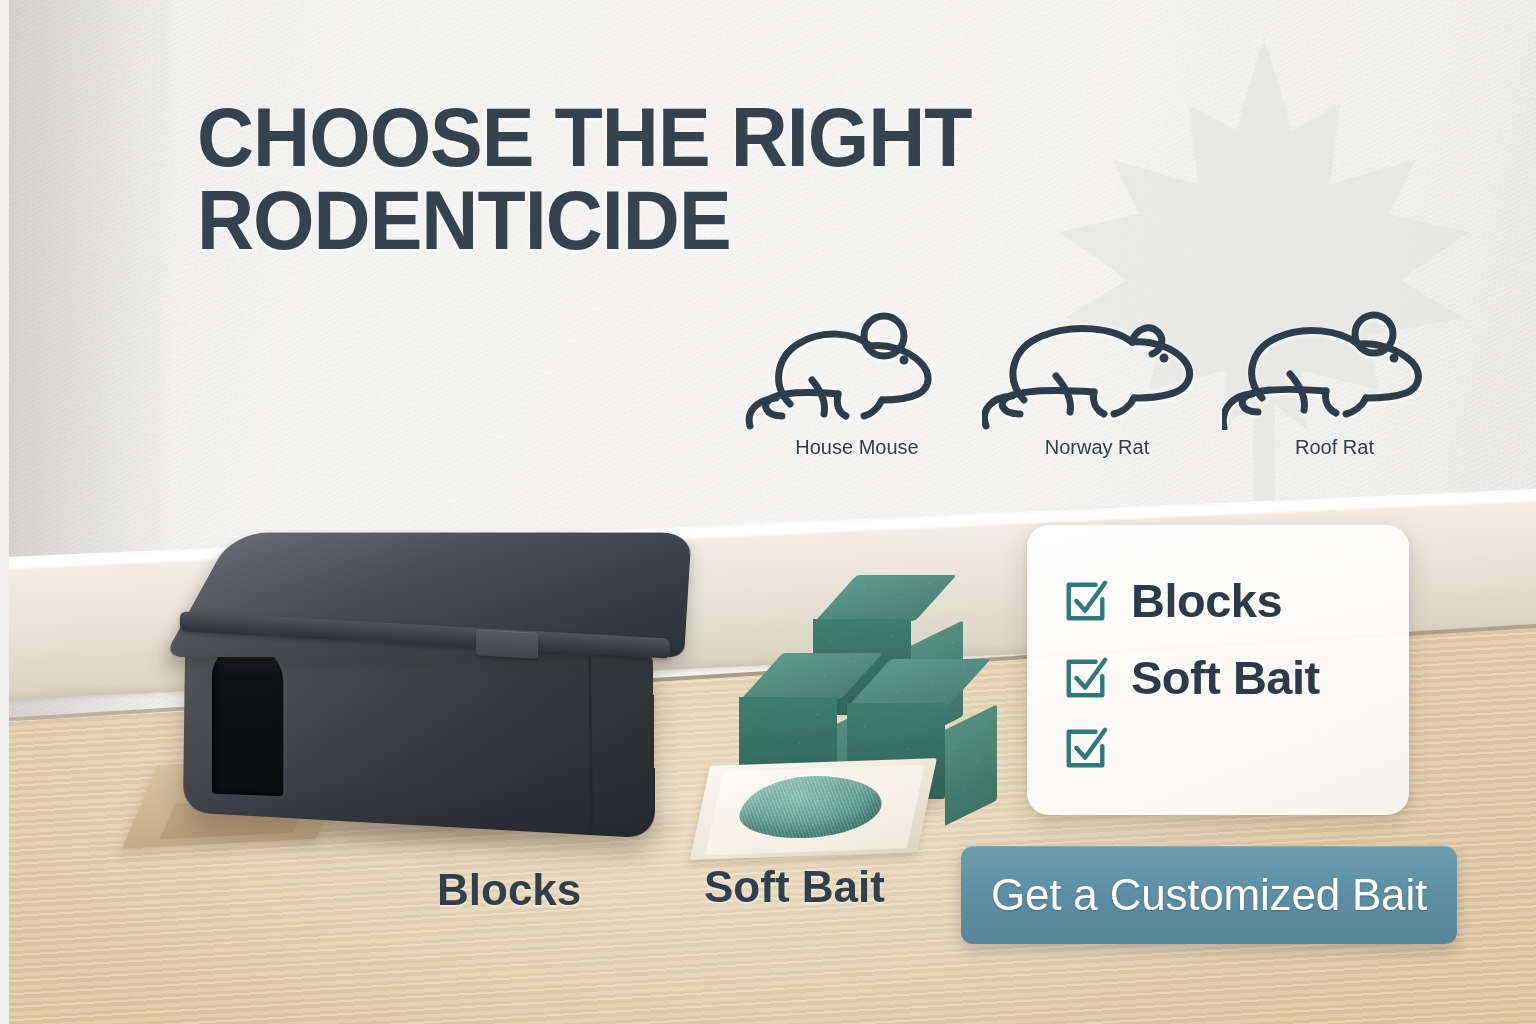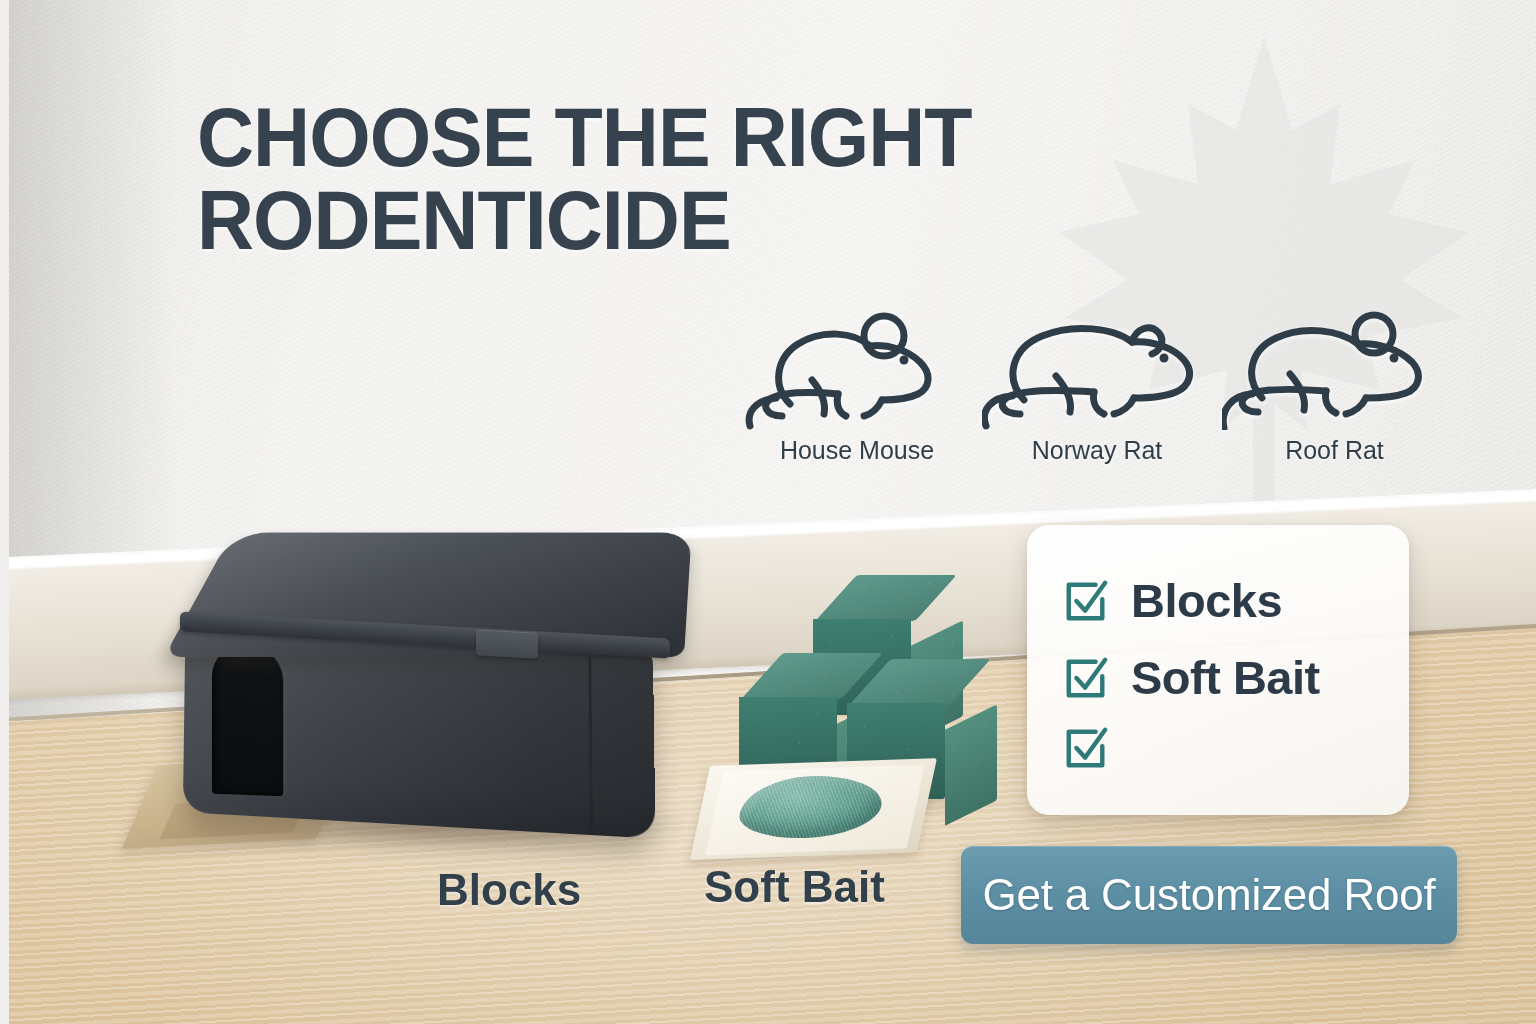--- a/index.html
+++ b/index.html
@@ -87,21 +87,21 @@
     transform-origin:left top;
     text-shadow:0 2px 3px rgba(255,255,255,.85), 0 1px 0 rgba(120,120,120,.12);
   }
   .headline .l2 { display:block; }
 
   
   .rodents { position:absolute; left:725px; top:300px; width:720px; height:190px; }
   .rodent { position:absolute; top:0; text-align:center; }
   .rodent svg { display:block; filter:drop-shadow(0 2px 2px rgba(255,255,255,.8)); }
   .rodent-label {
-    margin-top:6px; color:#2f3d48; font-size:25px; font-weight:400;
+    margin-top:6px; color:#2f3d48; font-size:20px; font-weight:400;
     text-shadow:0 1px 2px rgba(255,255,255,.85);
     white-space:nowrap;
   }
   #r-mouse  { left:8px;   width:230px; }
   #r-norway { left:248px; width:230px; }
   #r-roof   { left:488px; width:225px; }
 
   
   .station-base {
     position:absolute; left:133px; top:760px; width:190px; height:84px;
@@ -461,16 +461,16 @@
       <svg class="chk" viewBox="0 0 48 48">
         <g fill="none" stroke="#2e7a78" stroke-width="4.6" stroke-linecap="round" stroke-linejoin="round">
           <path d="M41 22 L41 42 L6 42 L6 7 L34 7"></path>
           <path d="M14 24 L23 34 L44 5"></path>
         </g>
       </svg>
     </div>
   </div>
 
   <div class="cta">
-    <span class="cta-label">Get a Customized Roof</span>
+    <span class="cta-label">Get a Customized Bait</span>
   </div>
 
 </div>
 
 </body></html>

